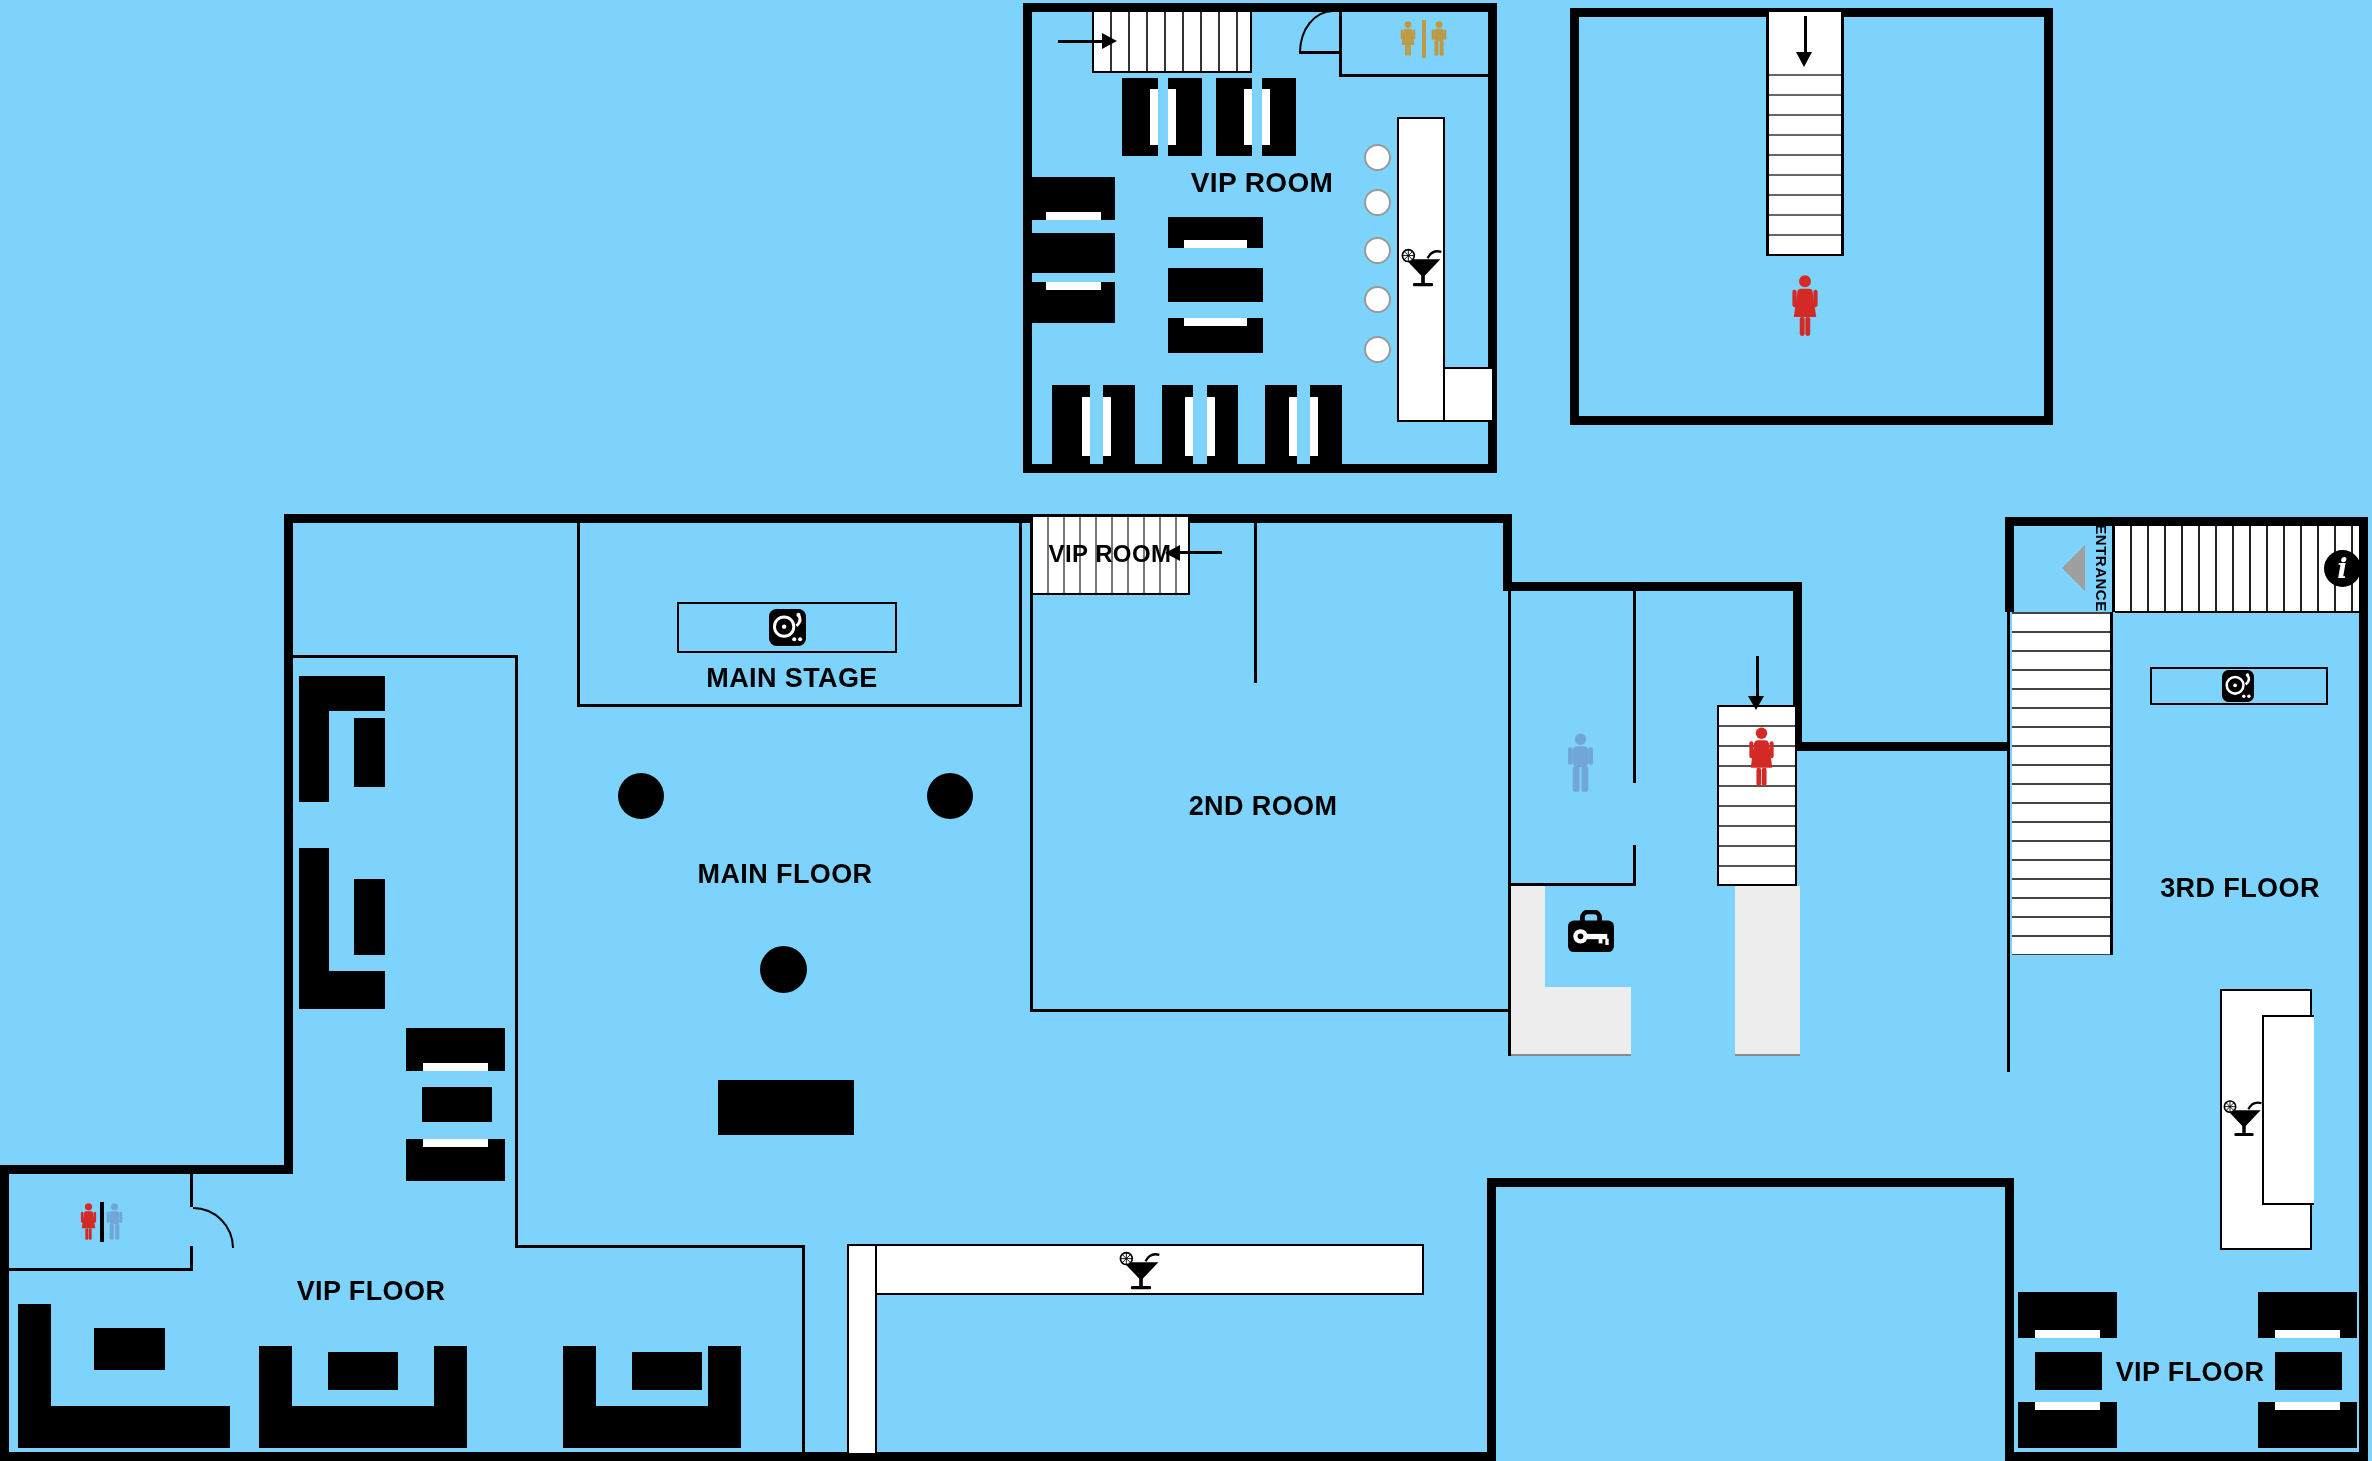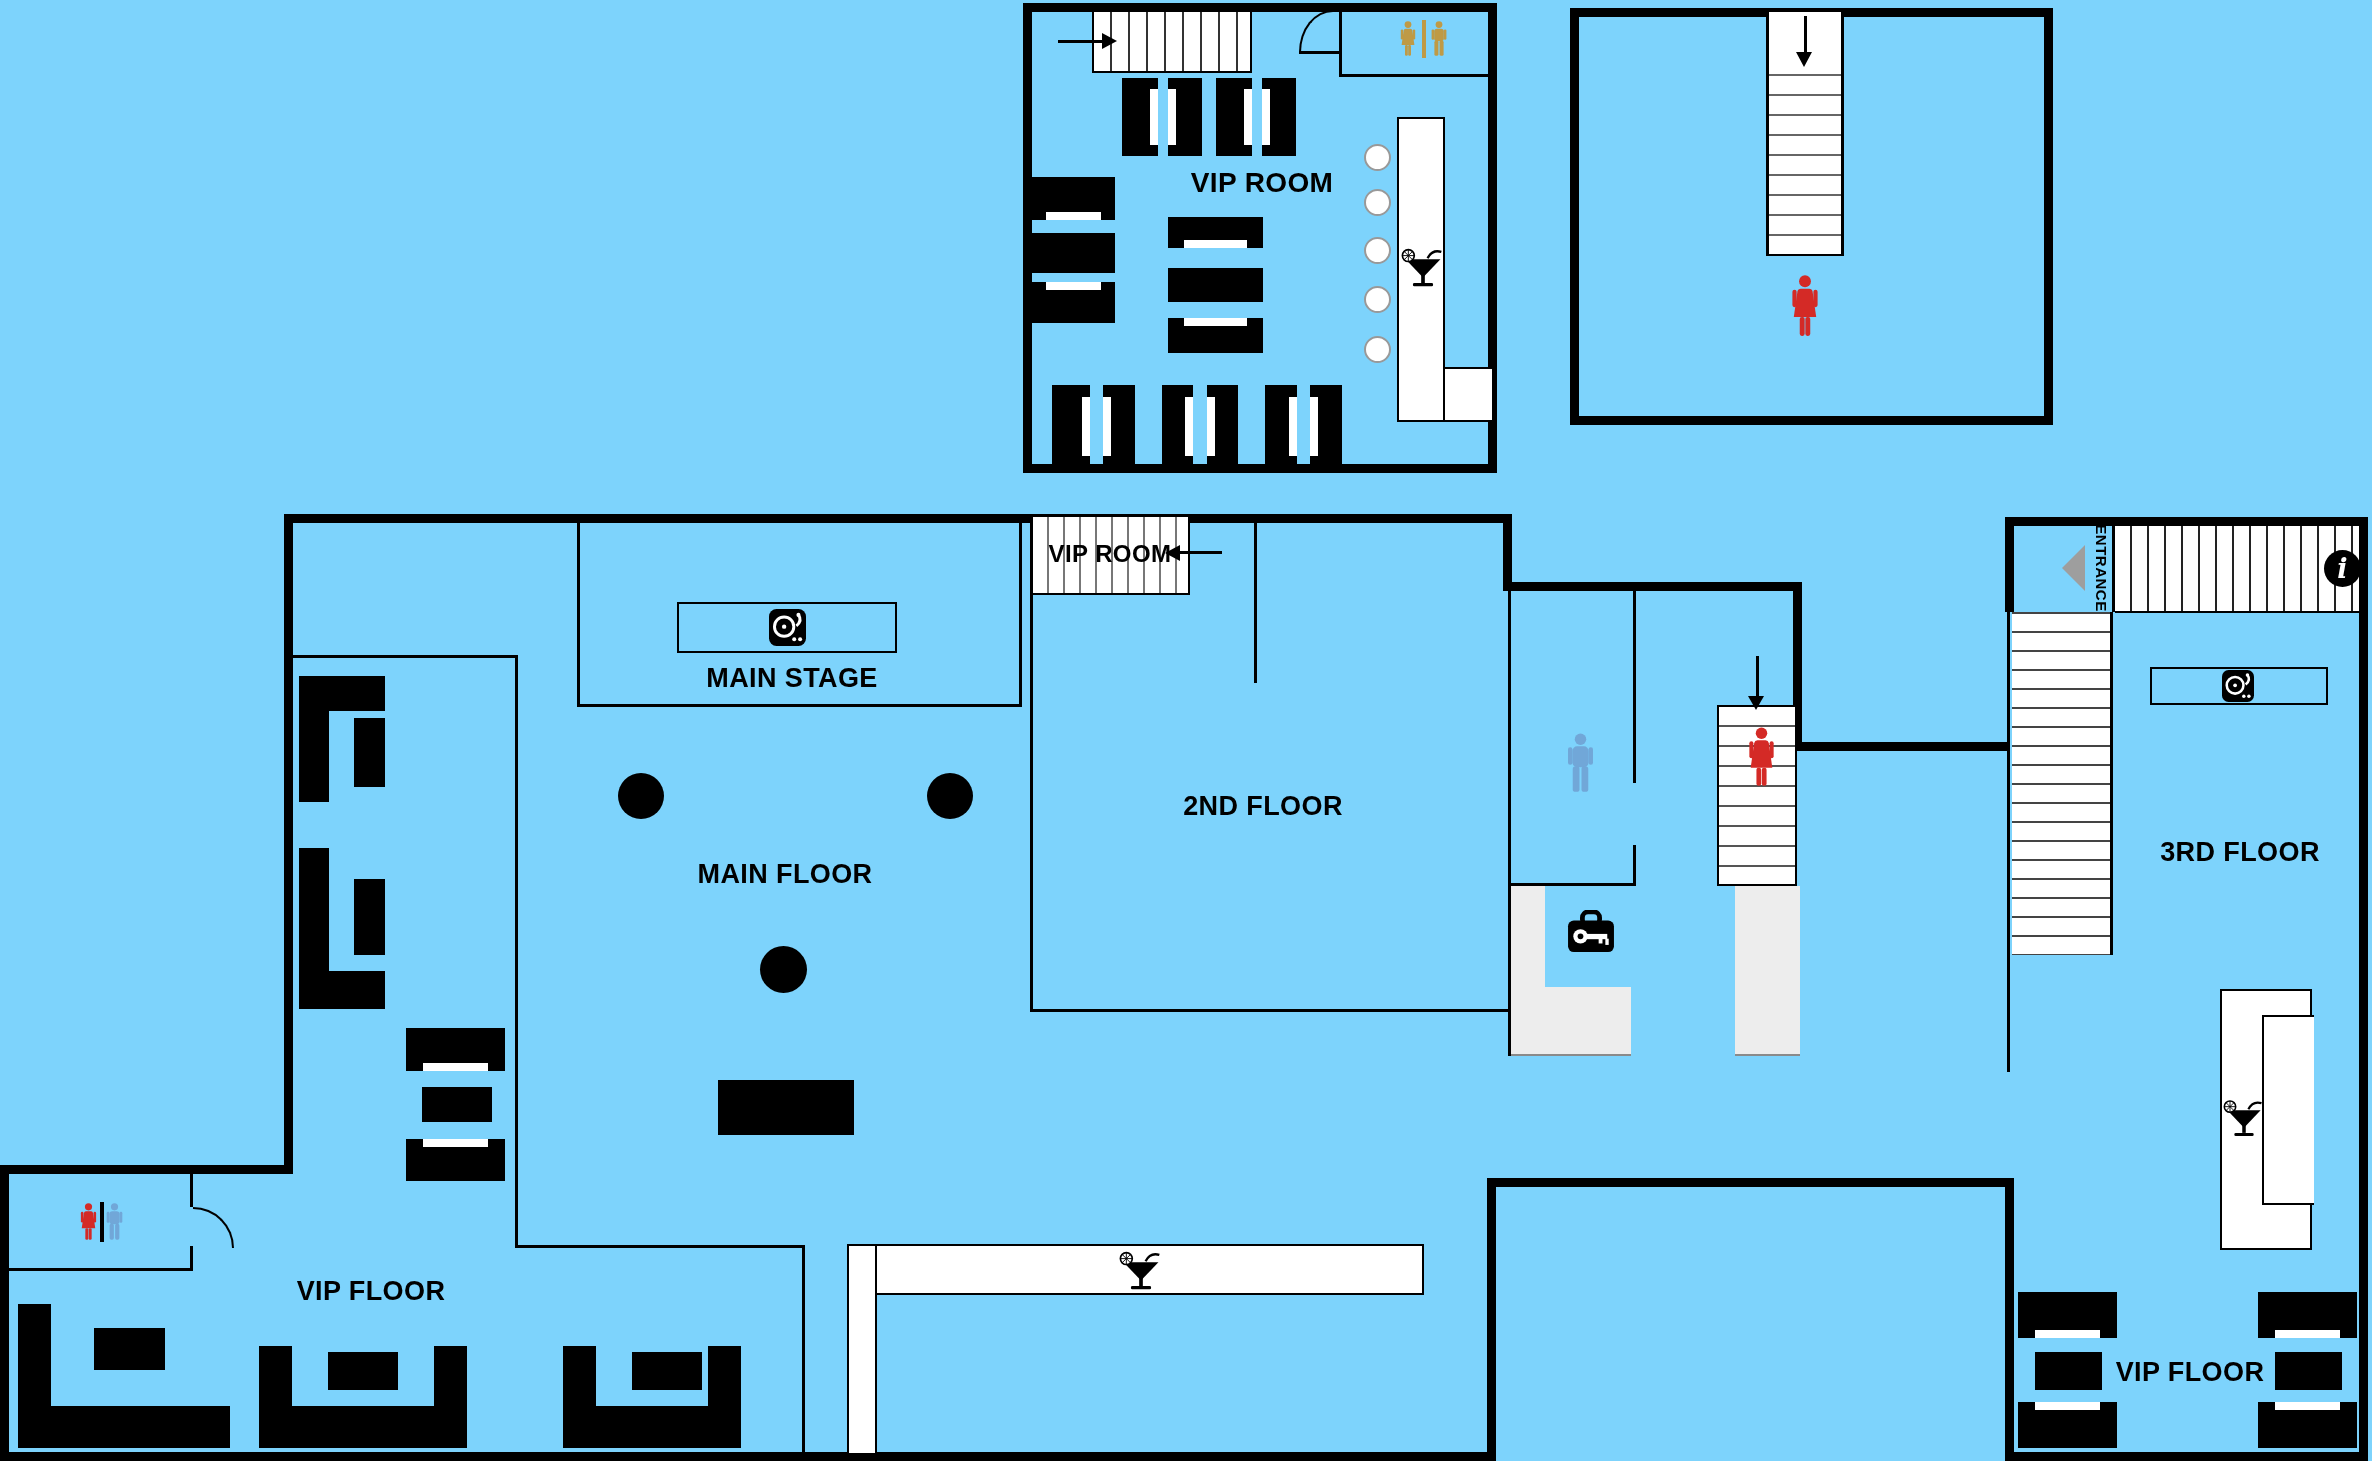--- a/index.html
+++ b/index.html
@@ -180,21 +180,21 @@
   <span class="lbl sm" style="left:1110px;top:554px">VIP ROOM</span>
   <div class="arrow-line" style="left:1180px;top:551px;width:42px;height:2.5px"></div>
   <div class="tri" style="left:1165px;top:545px;border-right:15px solid #000;border-top:8px solid transparent;border-bottom:8px solid transparent"></div>
 
   <span class="lbl" style="left:785px;top:874px">MAIN FLOOR</span>
   <div class="dot" style="left:618px;top:773px;width:46px;height:46px"></div>
   <div class="dot" style="left:927px;top:773px;width:46px;height:46px"></div>
   <div class="dot" style="left:760px;top:946px;width:47px;height:47px"></div>
   <div class="tbl" style="left:718px;top:1080px;width:136px;height:55px"></div>
 
-  <span class="lbl" style="left:1263px;top:806px">2ND FLOOR</span>
+  <span class="lbl" style="left:1263px;top:806px">2ND ROOM</span>
 
   <div class="couch" style="left:299px;top:676px;width:86px;height:35px"></div>
   <div class="couch" style="left:299px;top:676px;width:30px;height:126px"></div>
   <div class="tbl" style="left:354px;top:718px;width:31px;height:69px"></div>
   <div class="couch" style="left:299px;top:848px;width:30px;height:161px"></div>
   <div class="couch" style="left:299px;top:971px;width:86px;height:38px"></div>
   <div class="tbl" style="left:354px;top:879px;width:31px;height:76px"></div>
   <div class="couch nb" style="left:406px;top:1028px;width:99px;height:43px"></div>
   <div class="tbl" style="left:422px;top:1087px;width:70px;height:35px"></div>
   <div class="couch nt" style="left:406px;top:1139px;width:99px;height:42px"></div>
@@ -267,21 +267,21 @@
     </div>
 
   <div class="stairs" style="left:2012px;top:612px;width:98px;height:343px;border-top:2px solid #444;
               background-image:repeating-linear-gradient(180deg,transparent 0 17px,#444 17px 19px)"></div>
   <div class="w" style="left:2110px;top:612px;width:3px;height:343px"></div>
 
   <div style="position:absolute;left:2150px;top:667px;width:178px;height:38px;border:2.5px solid #000;box-sizing:border-box"></div>
   <svg class="icon" style="left:2222px;top:670px" width="32" height="32">
       <use href="#i-turntable"></use>
     </svg>
-  <span class="lbl" style="left:2240px;top:852px">3RD FLOOR</span>
+  <span class="lbl" style="left:2240px;top:888px">3RD FLOOR</span>
 
   <div class="bar" style="left:2220px;top:989px;width:92px;height:261px"></div>
   <div style="position:absolute;left:2262px;top:1015px;width:52px;height:190px;background:#fff;box-sizing:border-box;
               border-left:2.5px solid #000;border-top:2.5px solid #000;border-bottom:2.5px solid #000"></div>
   <svg class="icon" style="left:2223px;top:1098px" width="42" height="40">
       <use href="#i-martini"></use>
     </svg>
 
   <span class="lbl" style="left:2190px;top:1372px">VIP FLOOR</span>
   <div class="couch nb" style="left:2018px;top:1292px;width:99px;height:46px"></div>

